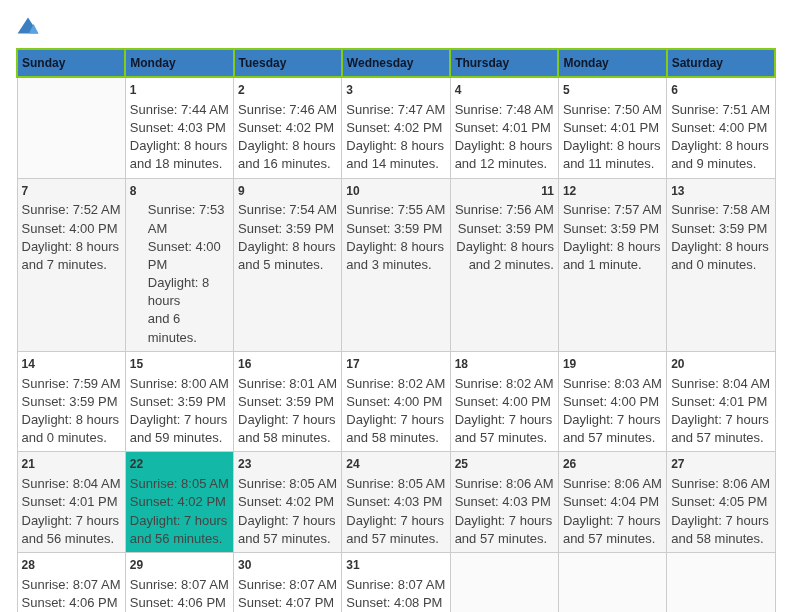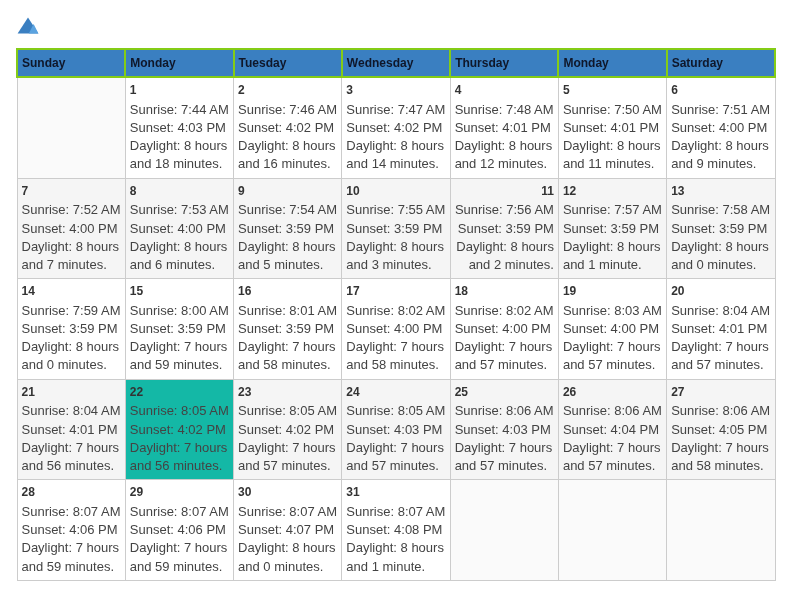--- a/index.html
+++ b/index.html
@@ -163,21 +163,21 @@
       <tr>
         <td style="background-color: rgb(245, 245, 245);">
           <span class="day-num">7</span>
           <div class="day-info" style="white-space: pre-line;">Sunrise: 7:52 AM
 Sunset: 4:00 PM
 Daylight: 8 hours
 and 7 minutes.</div>
         </td>
         <td style="background-color: rgb(245, 245, 245);">
           <span class="day-num">8</span>
-          <div class="day-info" style="white-space: pre-line;">Sunrise: 7:53 AM
+          <div class="day-info" style="white-space: pre-line; margin-left: 18px;">Sunrise: 7:53 AM
 Sunset: 4:00 PM
 Daylight: 8 hours
 and 6 minutes.</div>
         </td>
         <td style="background-color: rgb(245, 245, 245);">
           <span class="day-num">9</span>
           <div class="day-info" style="white-space: pre-line;">Sunrise: 7:54 AM
 Sunset: 3:59 PM
 Daylight: 8 hours
 and 5 minutes.</div>

